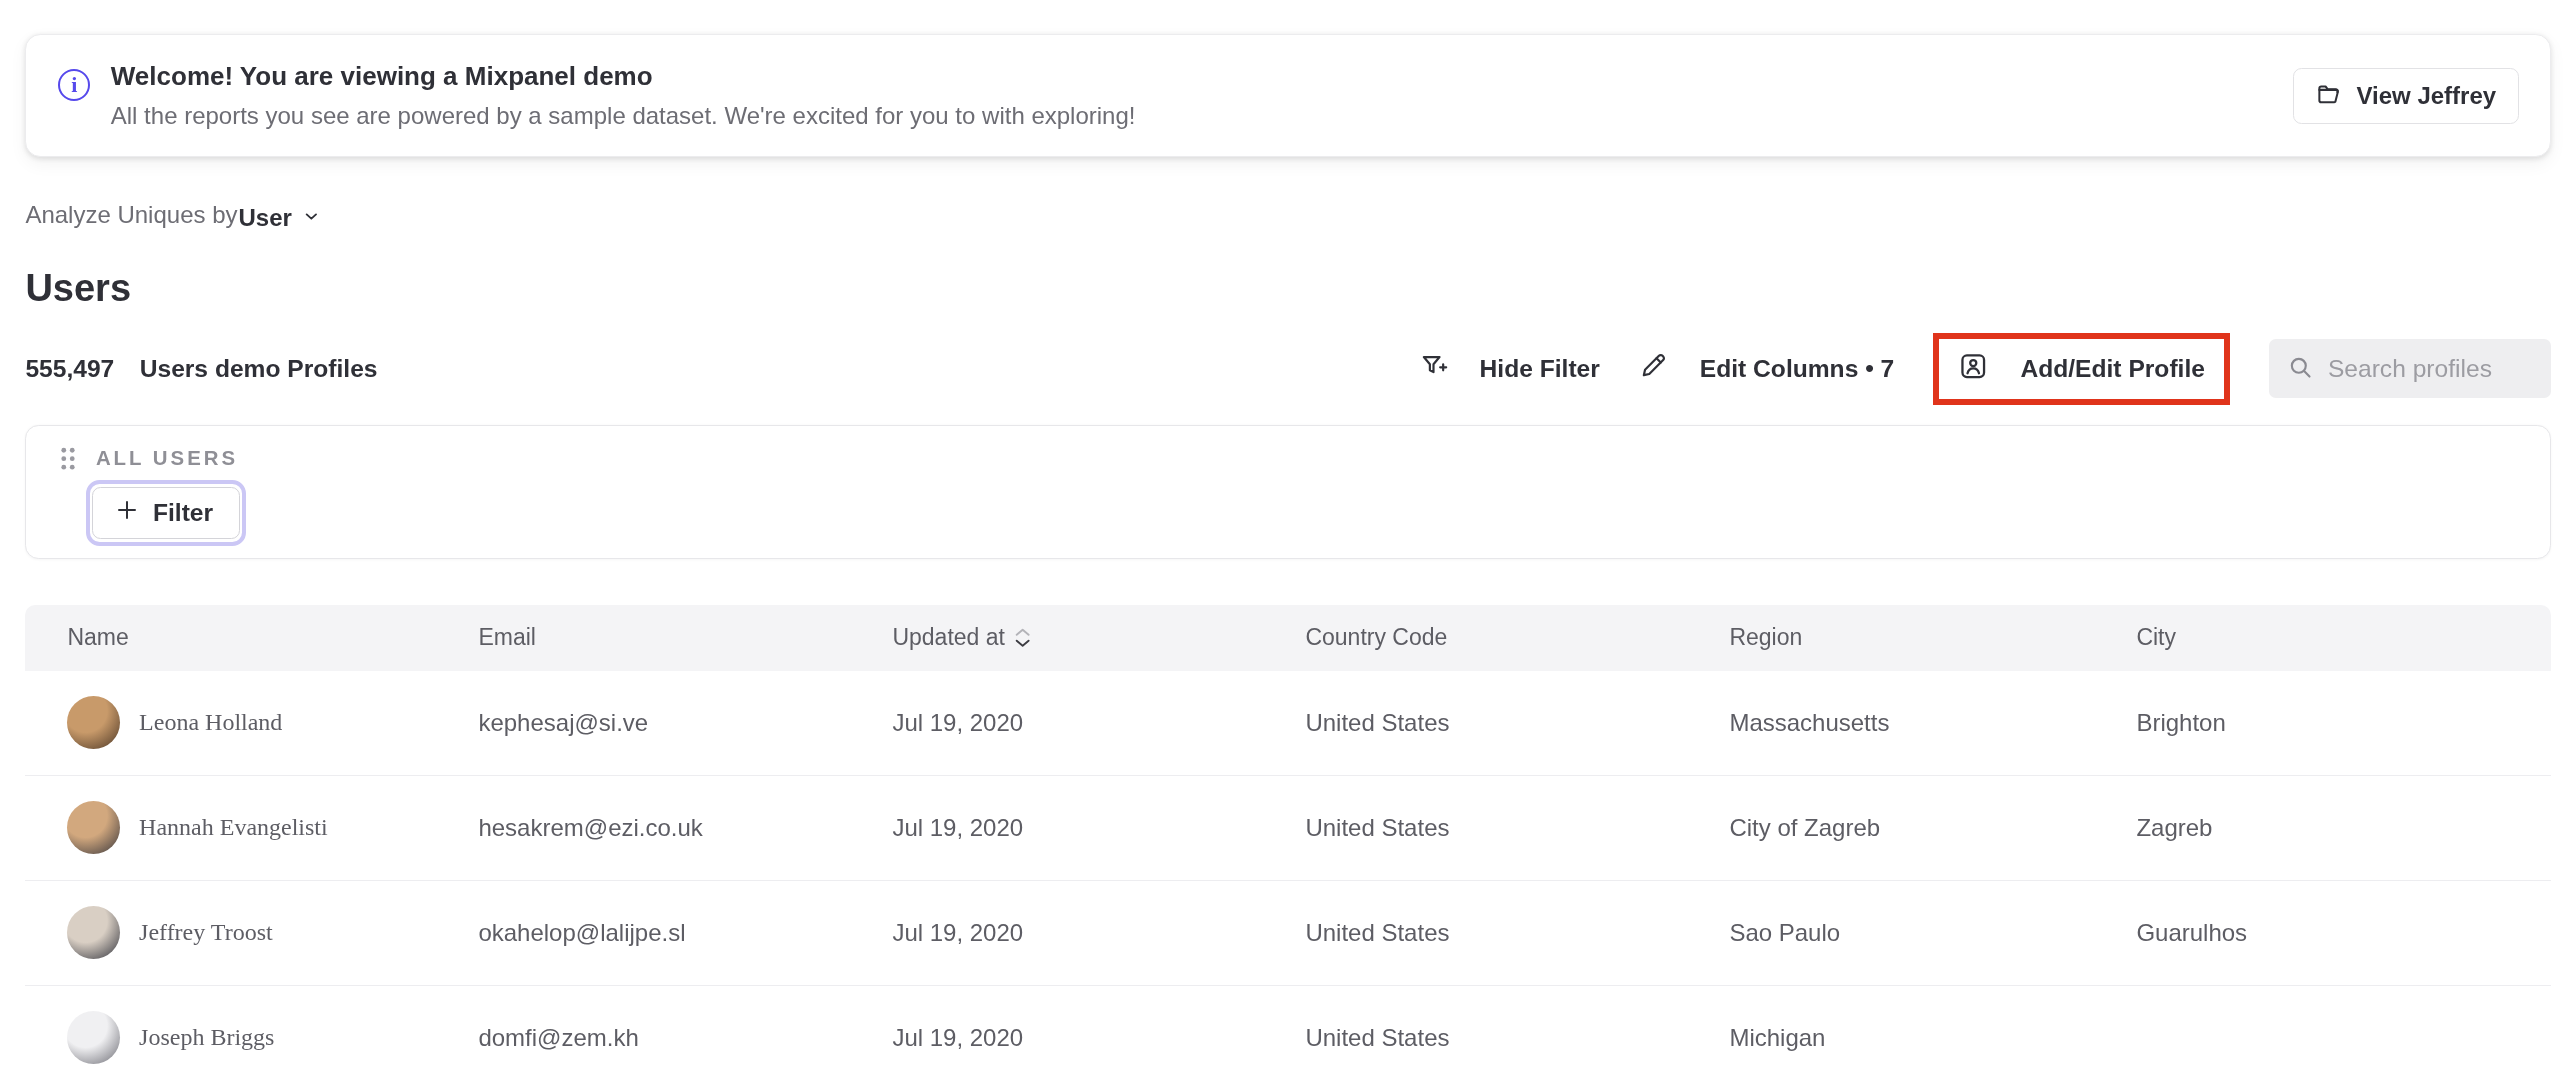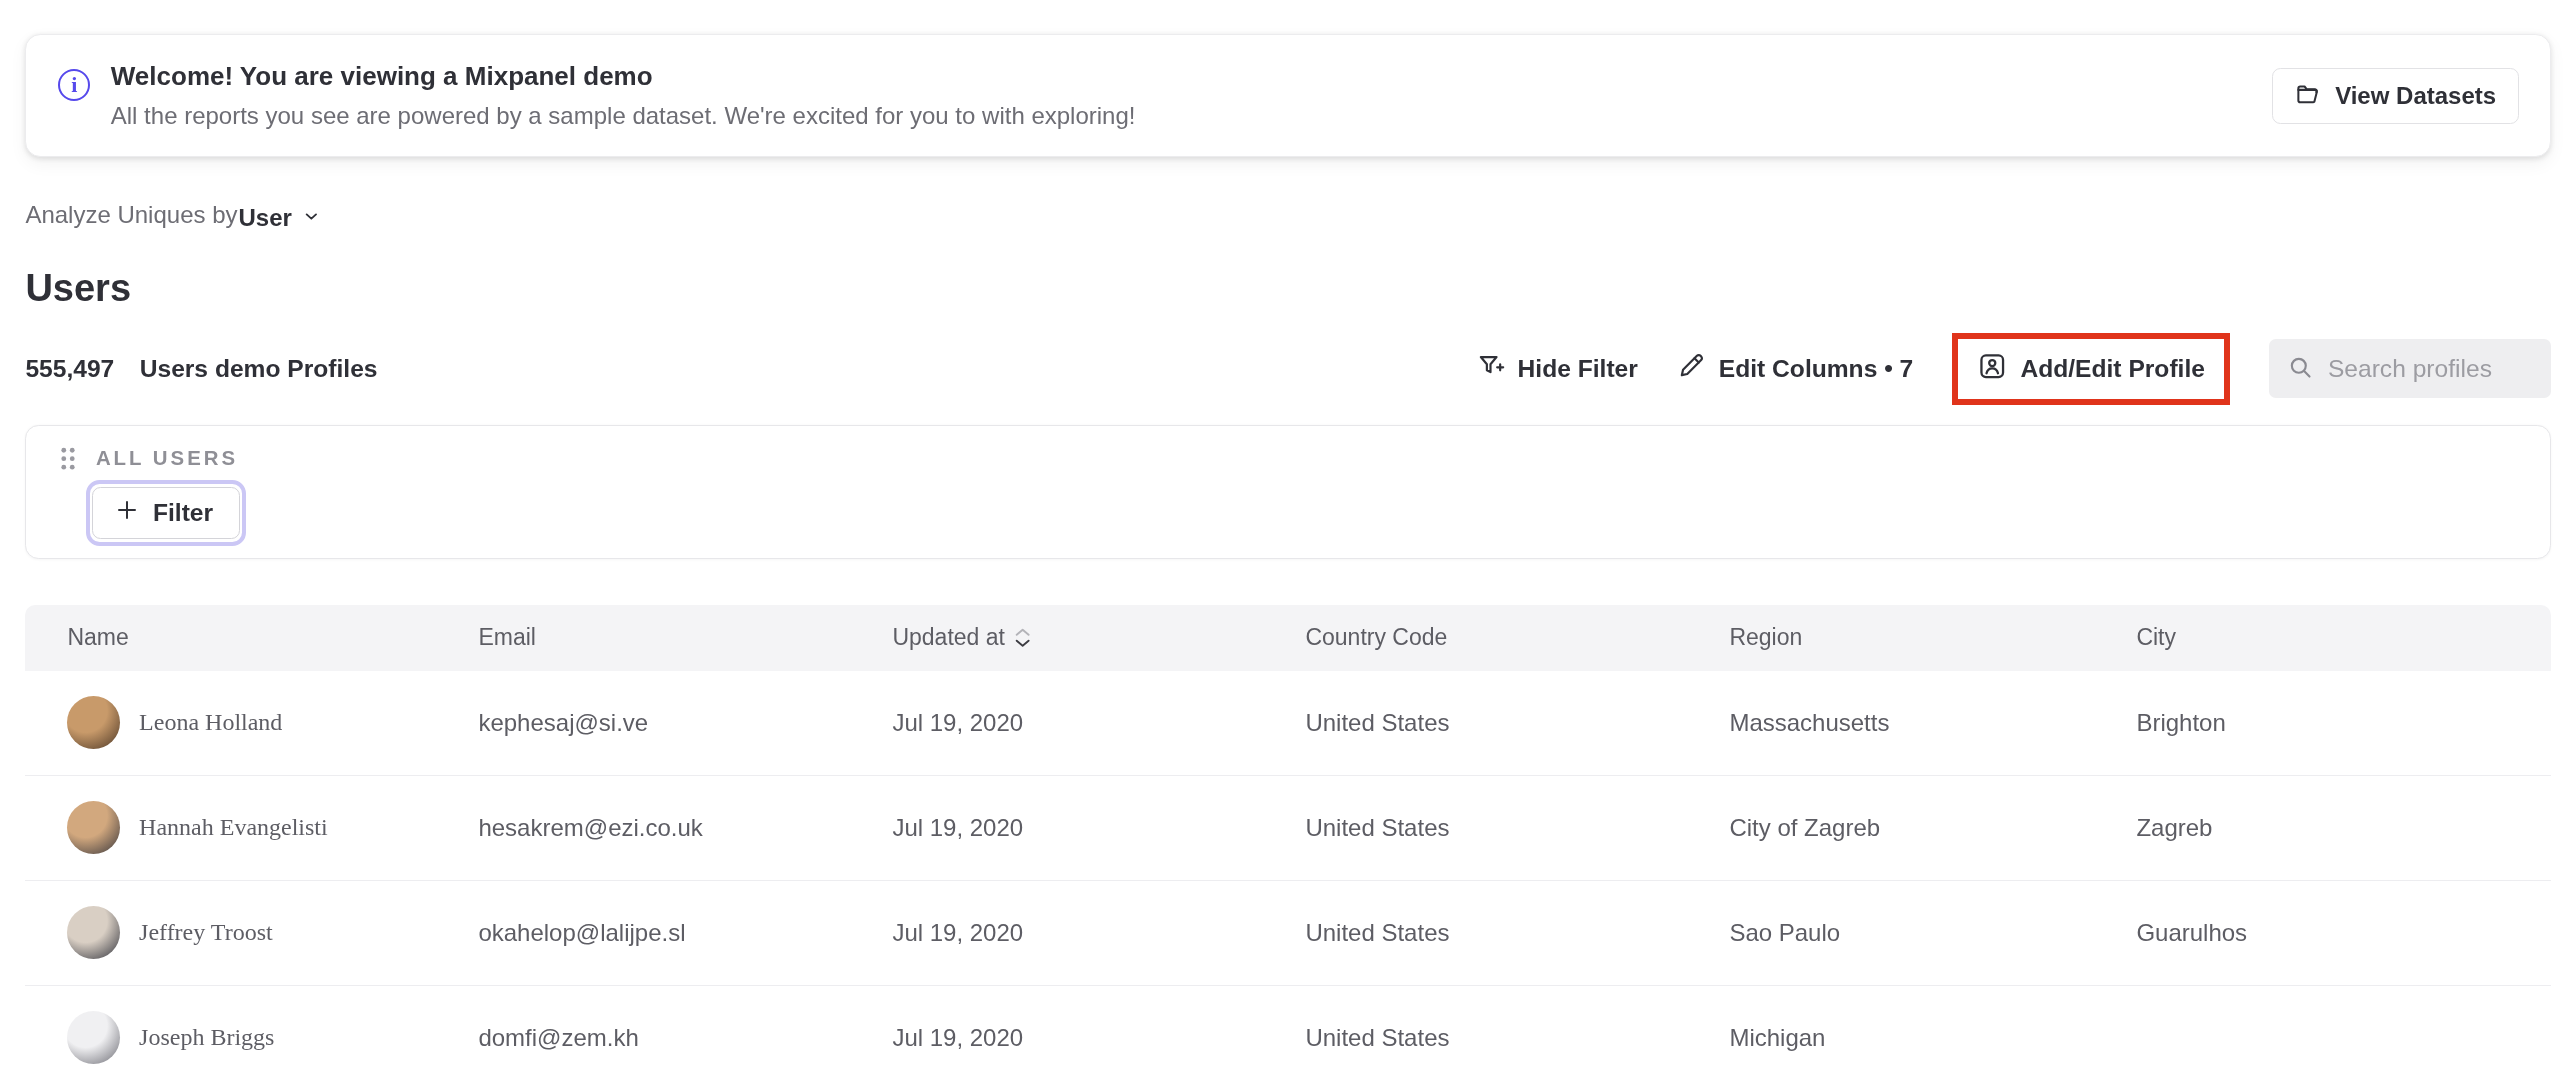--- a/index.html
+++ b/index.html
@@ -61,21 +61,21 @@
   }
   .page-title { margin-top: 30.5px; font-size: 38px; font-weight: 700; color: #2f3037; line-height: 44px; }
 
   .count-toolbar-row { margin-top: 20.4px; height: 78px; display: flex; align-items: center; justify-content: space-between; }
   .count-group { display: flex; align-items: center; }
   .count-number { font-size: 24.6px; font-weight: 700; color: #2f3037; }
   .count-label { font-size: 24.6px; font-weight: 700; color: #2f3037; margin-left: 25.4px; }
 
   .toolbar { display: flex; align-items: center; gap: 39px; }
   .toolbar-btn {
-    display: inline-flex; align-items: center; gap: 13px;
+    display: inline-flex; align-items: center; gap: 32px;
     background: none; border: none; font-family: inherit;
     font-size: 24.6px; font-weight: 700; color: #2f3037; cursor: pointer;
     white-space: nowrap;
     text-align: right;
   }
   .red-highlight {
     border: 6px solid var(--highlight_red, #e0341b);
     padding: 12px 18.7px;
     display: inline-flex; align-items: center;
   }
@@ -168,21 +168,21 @@
       </div>
     </div>
     <div class="banner-actions">
       <button class="btn-outline">
         <span>
           <svg width="27" height="27" viewBox="0 0 24 24" fill="none" stroke="#2f3037" stroke-width="1.8" stroke-linecap="round" stroke-linejoin="round">
             <path d="M3 7V5.5A1.5 1.5 0 0 1 4.5 4h4l2 2.5h7A1.5 1.5 0 0 1 19 8v1"></path>
             <path d="M3 7h15.2a1.3 1.3 0 0 1 1.26 1.62l-2.2 8.8A1.6 1.6 0 0 1 15.7 18H4.6A1.6 1.6 0 0 1 3 16.4V7z"></path>
           </svg>
         </span>
-        <span>View Datasets</span>
+        <span>View Jeffrey</span>
       </button>
     </div>
   </div>
 
   <div class="content">
 
     <div class="analyze-row">
       <span class="analyze-label">Analyze Uniques by</span>
       <button class="analyze-select">
         <span>User</span>

